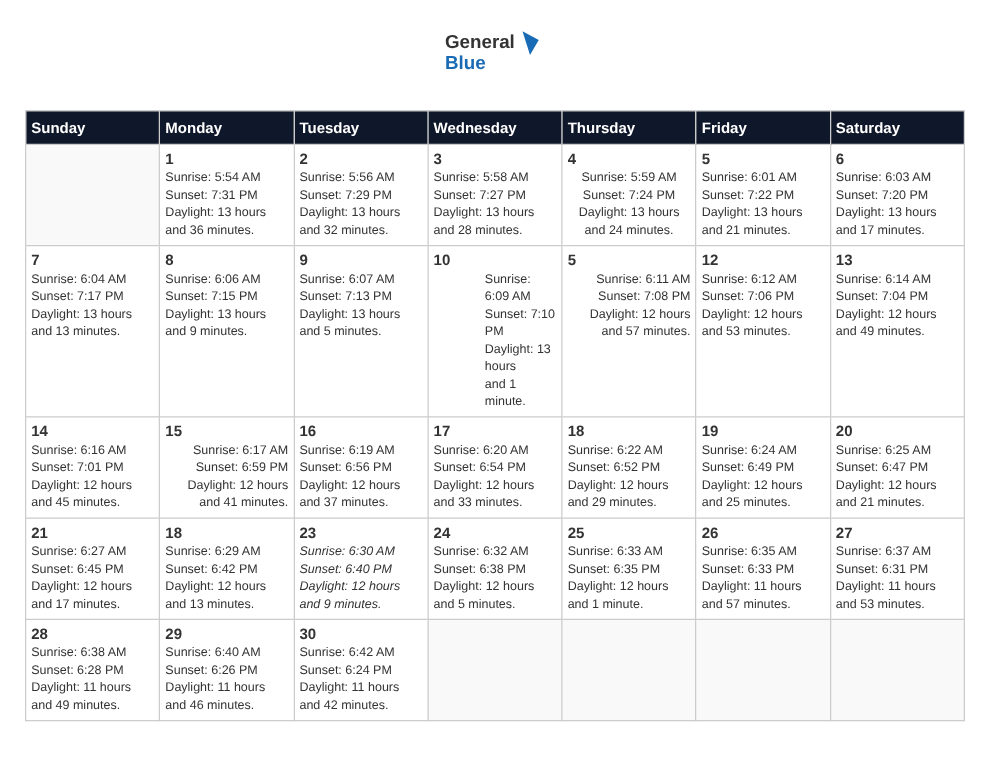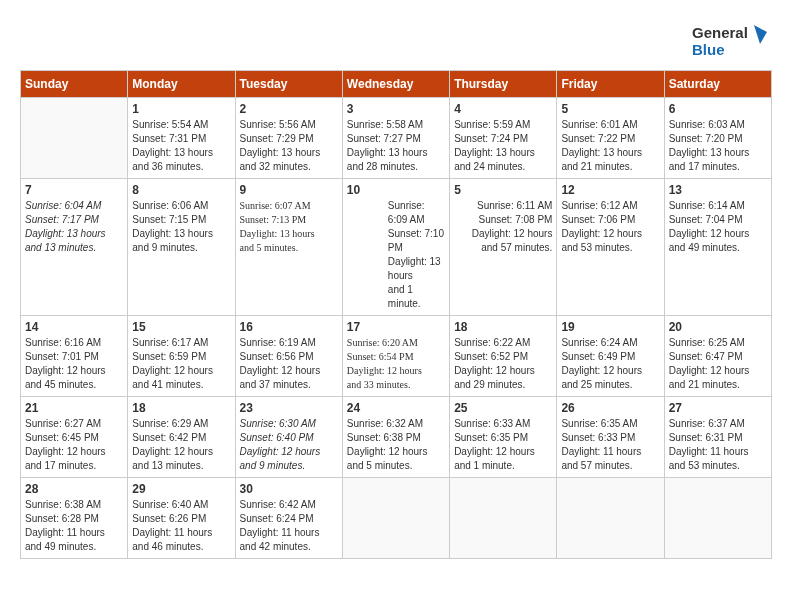--- a/index.html
+++ b/index.html
@@ -5,23 +5,23 @@
     * { box-sizing: border-box; margin: 0; padding: 0; }
     body {
       font-family: Arial, sans-serif;
       background: #fff;
       width: 792px;
       min-height: 612px;
       padding: 20px;
     }
     .header {
       display: flex;
-      justify-content: flex-end;
+      justify-content: center;
       align-items: flex-start;
-      margin-bottom: 10px;
+      margin-bottom: 28px;
     }
     .logo {
       display: flex;
       align-items: center;
       gap: 4px;
     }
     .title-block {
       text-align: right;
     }
     .month-title {
@@ -32,21 +32,21 @@
     .subtitle {
       font-size: 14px;
       color: #555;
     }
     table {
       width: 100%;
       border-collapse: collapse;
       table-layout: fixed;
     }
     th {
-      background-color: #c2410c;
+      background-color: #0f172a;
       color: #fff;
       font-size: 12px;
       font-weight: bold;
       padding: 6px 4px;
       text-align: left;
       border: 1px solid #ccc;
     }
     td {
       border: 1px solid #ccc;
       vertical-align: top;
@@ -119,21 +119,21 @@
         </td>
         <td>
           <span class="day-num">3</span>
           <div class="day-info" style="white-space: pre-line;">Sunrise: 5:58 AM
 Sunset: 7:27 PM
 Daylight: 13 hours
 and 28 minutes.</div>
         </td>
         <td>
           <span class="day-num">4</span>
-          <div class="day-info" style="white-space: pre-line;">Sunrise: 5:59 AM
+          <div class="day-info" style="white-space: pre-line; text-align: center;">Sunrise: 5:59 AM
 Sunset: 7:24 PM
 Daylight: 13 hours
 and 24 minutes.</div>
         </td>
         <td>
           <span class="day-num">5</span>
           <div class="day-info" style="white-space: pre-line;">Sunrise: 6:01 AM
 Sunset: 7:22 PM
 Daylight: 13 hours
 and 21 minutes.</div>
@@ -142,35 +142,35 @@
           <span class="day-num">6</span>
           <div class="day-info" style="white-space: pre-line;">Sunrise: 6:03 AM
 Sunset: 7:20 PM
 Daylight: 13 hours
 and 17 minutes.</div>
         </td>
       </tr>
       <tr>
         <td>
           <span class="day-num">7</span>
-          <div class="day-info" style="white-space: pre-line; font-style: italic;">Sunrise: 6:04 AM
+          <div class="day-info" style="white-space: pre-line;">Sunrise: 6:04 AM
 Sunset: 7:17 PM
 Daylight: 13 hours
 and 13 minutes.</div>
         </td>
         <td>
           <span class="day-num">8</span>
           <div class="day-info" style="white-space: pre-line;">Sunrise: 6:06 AM
 Sunset: 7:15 PM
 Daylight: 13 hours
 and 9 minutes.</div>
         </td>
         <td>
           <span class="day-num">9</span>
-          <div class="day-info" style="white-space: pre-line; font-family: Liberation Serif, serif;">Sunrise: 6:07 AM
+          <div class="day-info" style="white-space: pre-line;">Sunrise: 6:07 AM
 Sunset: 7:13 PM
 Daylight: 13 hours
 and 5 minutes.</div>
         </td>
         <td>
           <span class="day-num">10</span>
           <div class="day-info" style="white-space: pre-line; margin-left: 41px;">Sunrise: 6:09 AM
 Sunset: 7:10 PM
 Daylight: 13 hours
 and 1 minute.</div>
@@ -200,35 +200,35 @@
       <tr>
         <td>
           <span class="day-num">14</span>
           <div class="day-info" style="white-space: pre-line;">Sunrise: 6:16 AM
 Sunset: 7:01 PM
 Daylight: 12 hours
 and 45 minutes.</div>
         </td>
         <td>
           <span class="day-num">15</span>
-          <div class="day-info" style="white-space: pre-line;">Sunrise: 6:17 AM
+          <div class="day-info" style="white-space: pre-line; text-align: right;">Sunrise: 6:17 AM
 Sunset: 6:59 PM
 Daylight: 12 hours
 and 41 minutes.</div>
         </td>
         <td>
           <span class="day-num">16</span>
           <div class="day-info" style="white-space: pre-line;">Sunrise: 6:19 AM
 Sunset: 6:56 PM
 Daylight: 12 hours
 and 37 minutes.</div>
         </td>
         <td>
           <span class="day-num">17</span>
-          <div class="day-info" style="white-space: pre-line; font-family: Liberation Serif, serif;">Sunrise: 6:20 AM
+          <div class="day-info" style="white-space: pre-line;">Sunrise: 6:20 AM
 Sunset: 6:54 PM
 Daylight: 12 hours
 and 33 minutes.</div>
         </td>
         <td>
           <span class="day-num">18</span>
           <div class="day-info" style="white-space: pre-line;">Sunrise: 6:22 AM
 Sunset: 6:52 PM
 Daylight: 12 hours
 and 29 minutes.</div>

